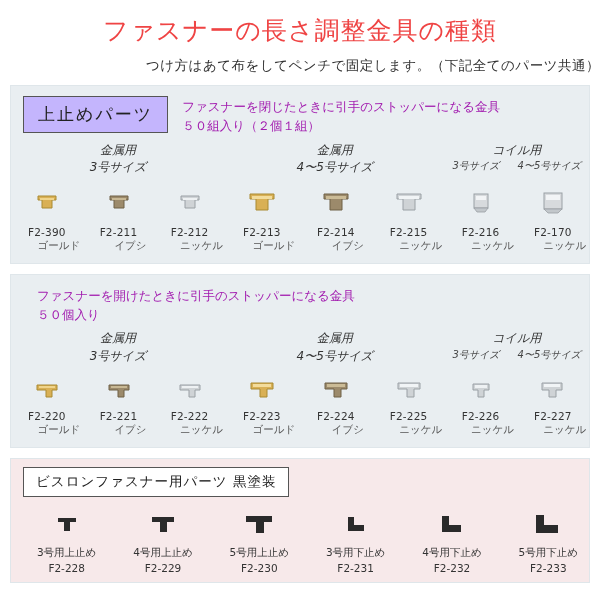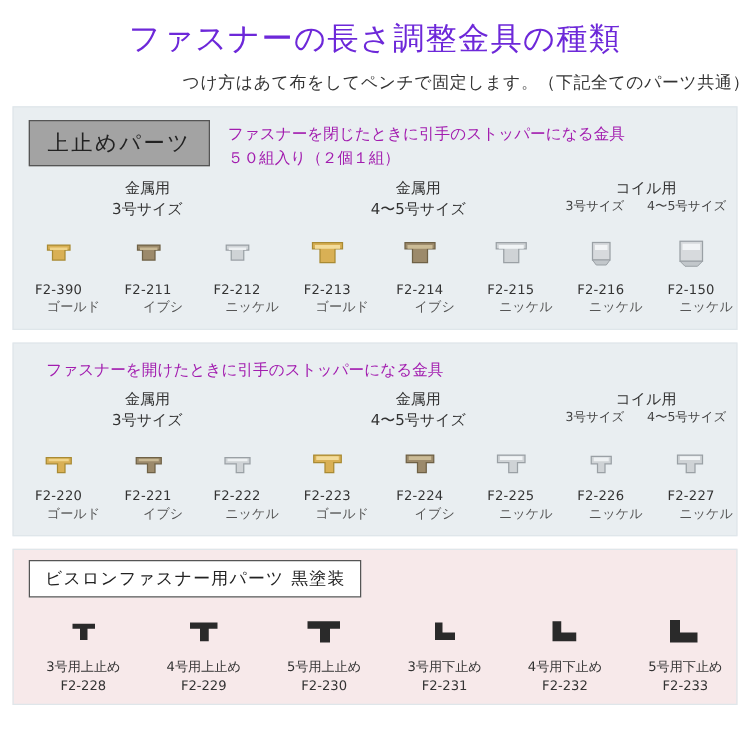--- a/index.html
+++ b/index.html
@@ -10,21 +10,21 @@
     color:#222;
     overflow:hidden;
   }
   .page{position:relative;width:600px;height:601px;}
 
   
   .title{
     text-align:center;
     font-size:25px;
     letter-spacing:1px;
-    color:#6d28d9;
+    color:#ef4444;
     padding-top:14px;
     font-weight:500;
   }
   .subtitle{
     text-align:right;
     font-size:13.5px;
     color:#333;
     padding-top:10px;
     letter-spacing:0.5px;
   }
@@ -39,21 +39,21 @@
   .panel.blue{background:#e9eef1;}
   .panel.pink{background:#f7e9ea;}
 
   .sec-head{
     display:flex;
     align-items:flex-start;
     padding:10px 12px 4px 12px;
   }
   .sec-badge{
     border:1px solid #555;
-    background:#a3a3a3;
+    background:#c4b5fd;
     padding:6px 14px;
     font-size:17px;
     letter-spacing:2px;
     color:#222;
     white-space:nowrap;
   }
   .sec-desc{
     margin-left:14px;
     font-size:12.5px;
     line-height:1.55;
@@ -64,20 +64,21 @@
   
   .grouprow{
     display:flex;
     padding:2px 0 0 0;
   }
   .group{
     text-align:center;
     font-size:12px;
     line-height:1.45;
     color:#333;
+    font-style:italic;
   }
   .coilsubs{
     display:flex;
     justify-content:center;
     gap:18px;
     font-size:10px;
     color:#444;
   }
 
   
@@ -261,30 +262,31 @@
       <div class="item" style="width:12.5%">
         <div class="art">
           <svg width="44" height="34" viewBox="0 0 44 34">
               <g>
                 <rect x="13" y="9" width="18" height="16" fill="#d7dadd" stroke="#9aa0a5" stroke-width="1"></rect>
                 <rect x="15" y="11" width="14" height="5" fill="#f2f4f6"></rect>
                 <path d="M13 25 l18 0 l-4 4 l-10 0 z" fill="#c2c7cb" stroke="#9aa0a5" stroke-width="0.8"></path>
               </g>
             </svg>
         </div>
-        <span class="code">F2-150</span>
+        <span class="code">F2-170</span>
         <span class="name">ニッケル</span>
       </div>
     </div>
   </div>
 
   <div class="panel blue">
     <div class="sec-head">
       <div class="sec-desc">
         <div>ファスナーを開けたときに引手のストッパーになる金具</div>
+        <div>５０個入り</div>
       </div>
     </div>
 
     <div class="grouprow">
       <div class="group" style="width:37%">
         <div>金属用</div>
         <div>3号サイズ</div>
       </div>
       <div class="group" style="width:38%">
         <div>金属用</div>

